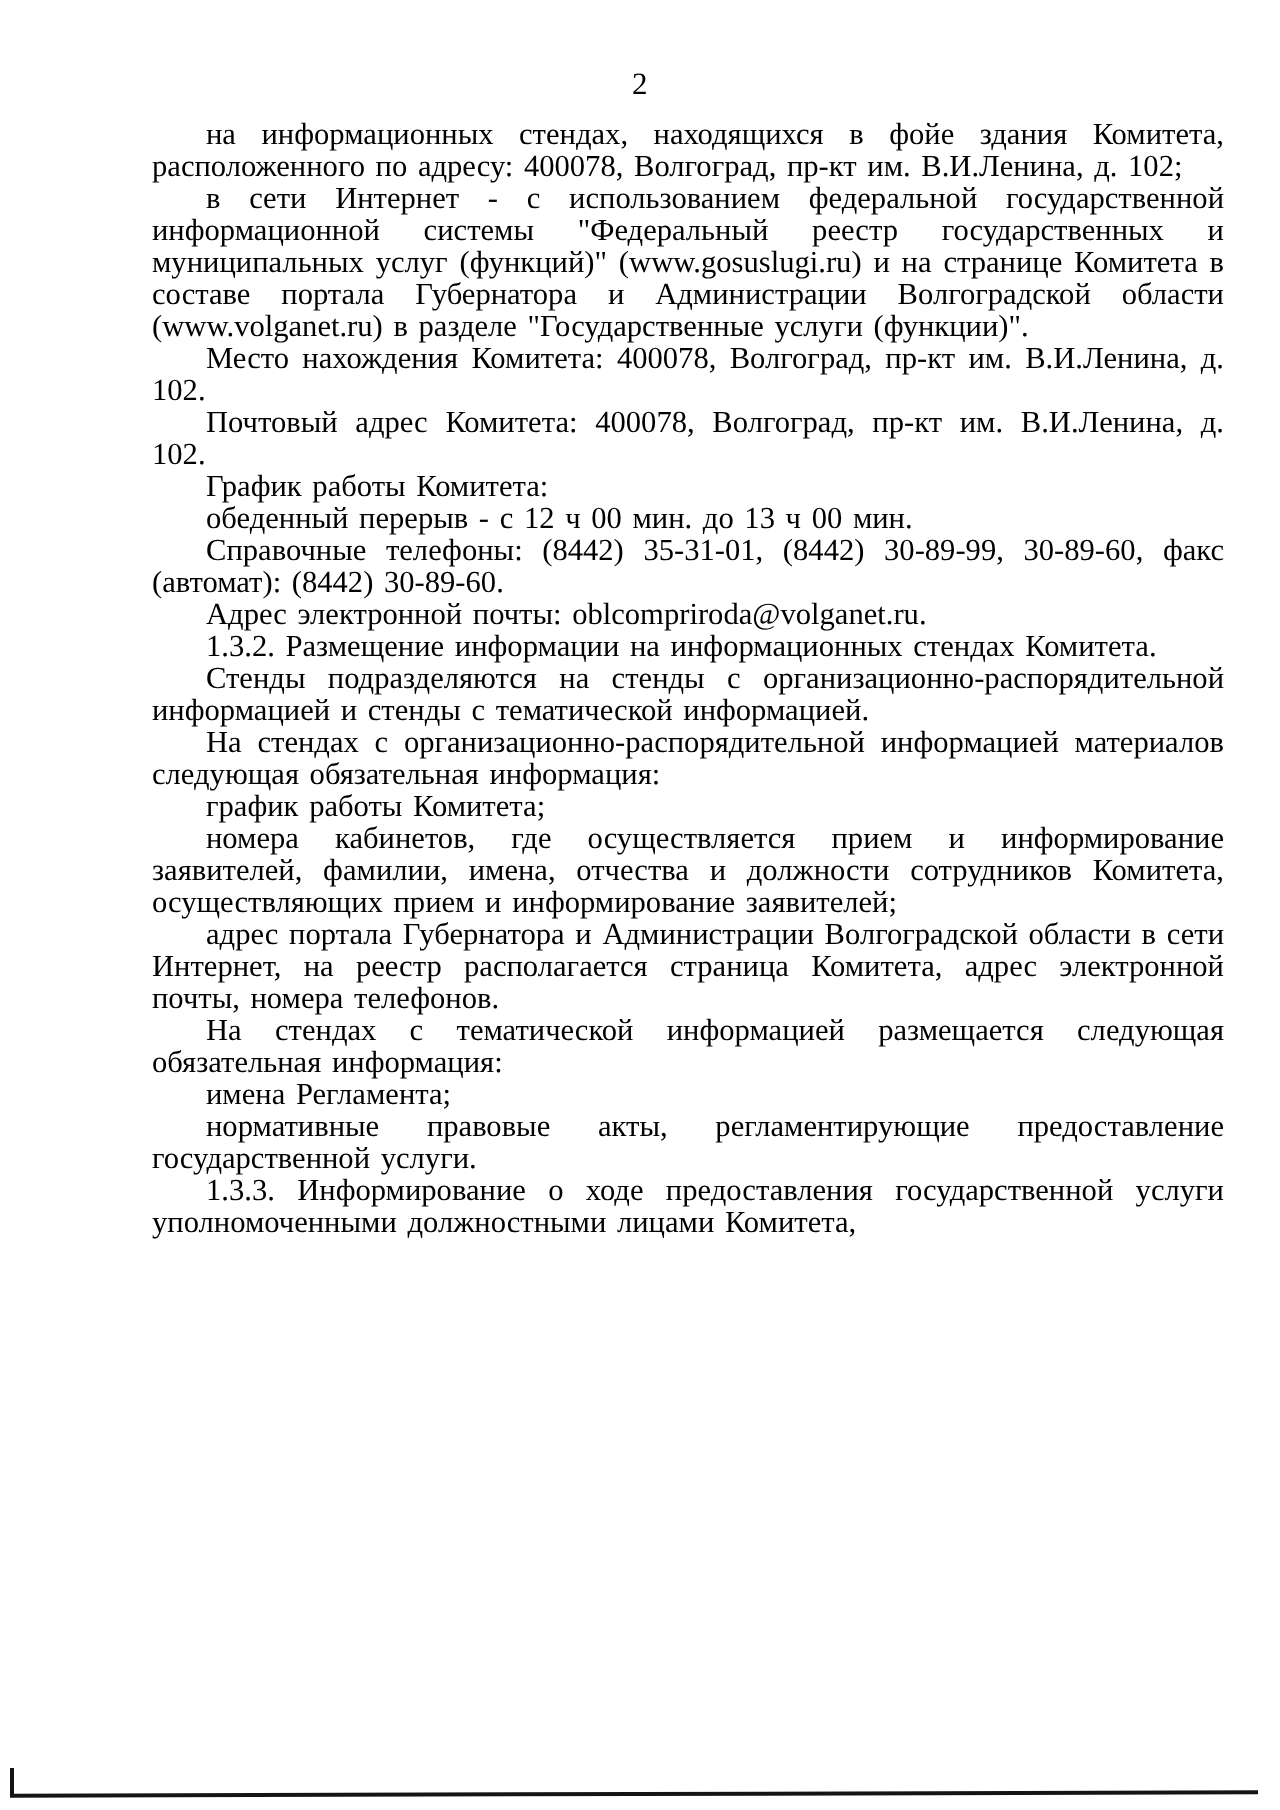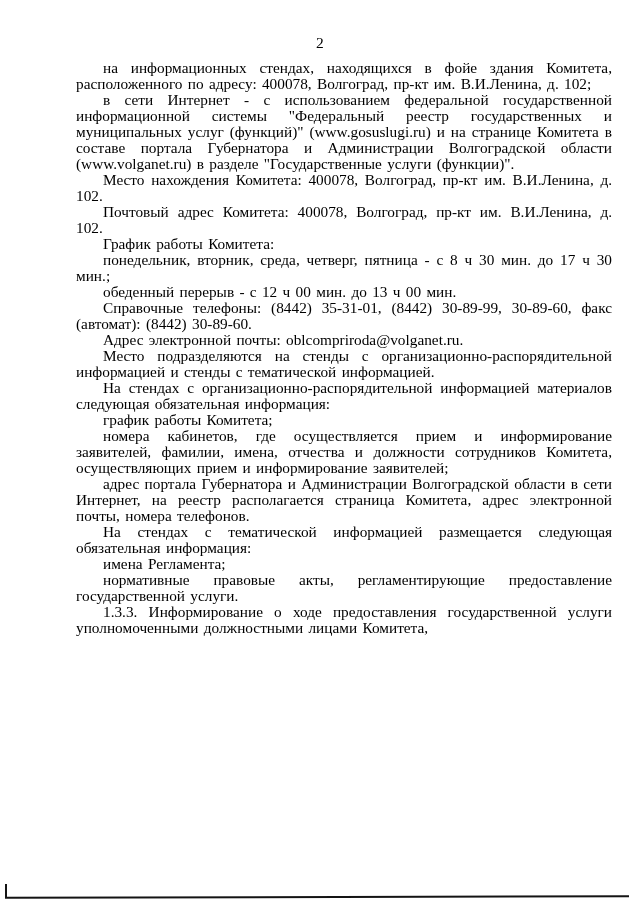--- a/index.html
+++ b/index.html
@@ -63,25 +63,25 @@
 
 <div class="sheet">
   <div class="page-number">2</div>
 
   <div class="doc-body">
       <p class="para">на информационных стендах, находящихся в фойе здания Комитета, расположенного по адресу: 400078, Волгоград, пр-кт им. В.И.Ленина, д. 102;</p>
       <p class="para">в сети Интернет - с использованием федеральной государственной информационной системы "Федеральный реестр государственных и муниципальных услуг (функций)" (www.gosuslugi.ru) и на странице Комитета в составе портала Губернатора и Администрации Волгоградской области (www.volganet.ru) в разделе "Государственные услуги (функции)".</p>
       <p class="para">Место нахождения Комитета: 400078, Волгоград, пр-кт им. В.И.Ленина, д. 102.</p>
       <p class="para">Почтовый адрес Комитета: 400078, Волгоград, пр-кт им. В.И.Ленина, д. 102.</p>
       <p class="para">График работы Комитета:</p>
-      <p class="para">понедельник, вторник, среда, четверг, пятница - с 8 ч 30 мин. до 17 ч 30 мин.;</p>
       <p class="para">обеденный перерыв - с 12 ч 00 мин. до 13 ч 00 мин.</p>
       <p class="para">Справочные телефоны: (8442) 35-31-01, (8442) 30-89-99, 30-89-60, факс (автомат): (8442) 30-89-60.</p>
       <p class="para">Адрес электронной почты: oblcompriroda@volganet.ru.</p>
-      <p class="para">Место подразделяются на стенды с организационно-распорядительной информацией и стенды с тематической информацией.</p>
+      <p class="para">1.3.2. Размещение информации на информационных стендах Комитета.</p>
+      <p class="para">Стенды подразделяются на стенды с организационно-распорядительной информацией и стенды с тематической информацией.</p>
       <p class="para">На стендах с организационно-распорядительной информацией материалов следующая обязательная информация:</p>
       <p class="para">график работы Комитета;</p>
       <p class="para">номера кабинетов, где осуществляется прием и информирование заявителей, фамилии, имена, отчества и должности сотрудников Комитета, осуществляющих прием и информирование заявителей;</p>
       <p class="para">адрес портала Губернатора и Администрации Волгоградской области в сети Интернет, на реестр располагается страница Комитета, адрес электронной почты, номера телефонов.</p>
       <p class="para">На стендах с тематической информацией размещается следующая обязательная информация:</p>
       <p class="para">имена Регламента;</p>
       <p class="para">нормативные правовые акты, регламентирующие предоставление государственной услуги.</p>
       <p class="para">1.3.3. Информирование о ходе предоставления государственной услуги уполномоченными должностными лицами Комитета,</p>
     </div>
 

